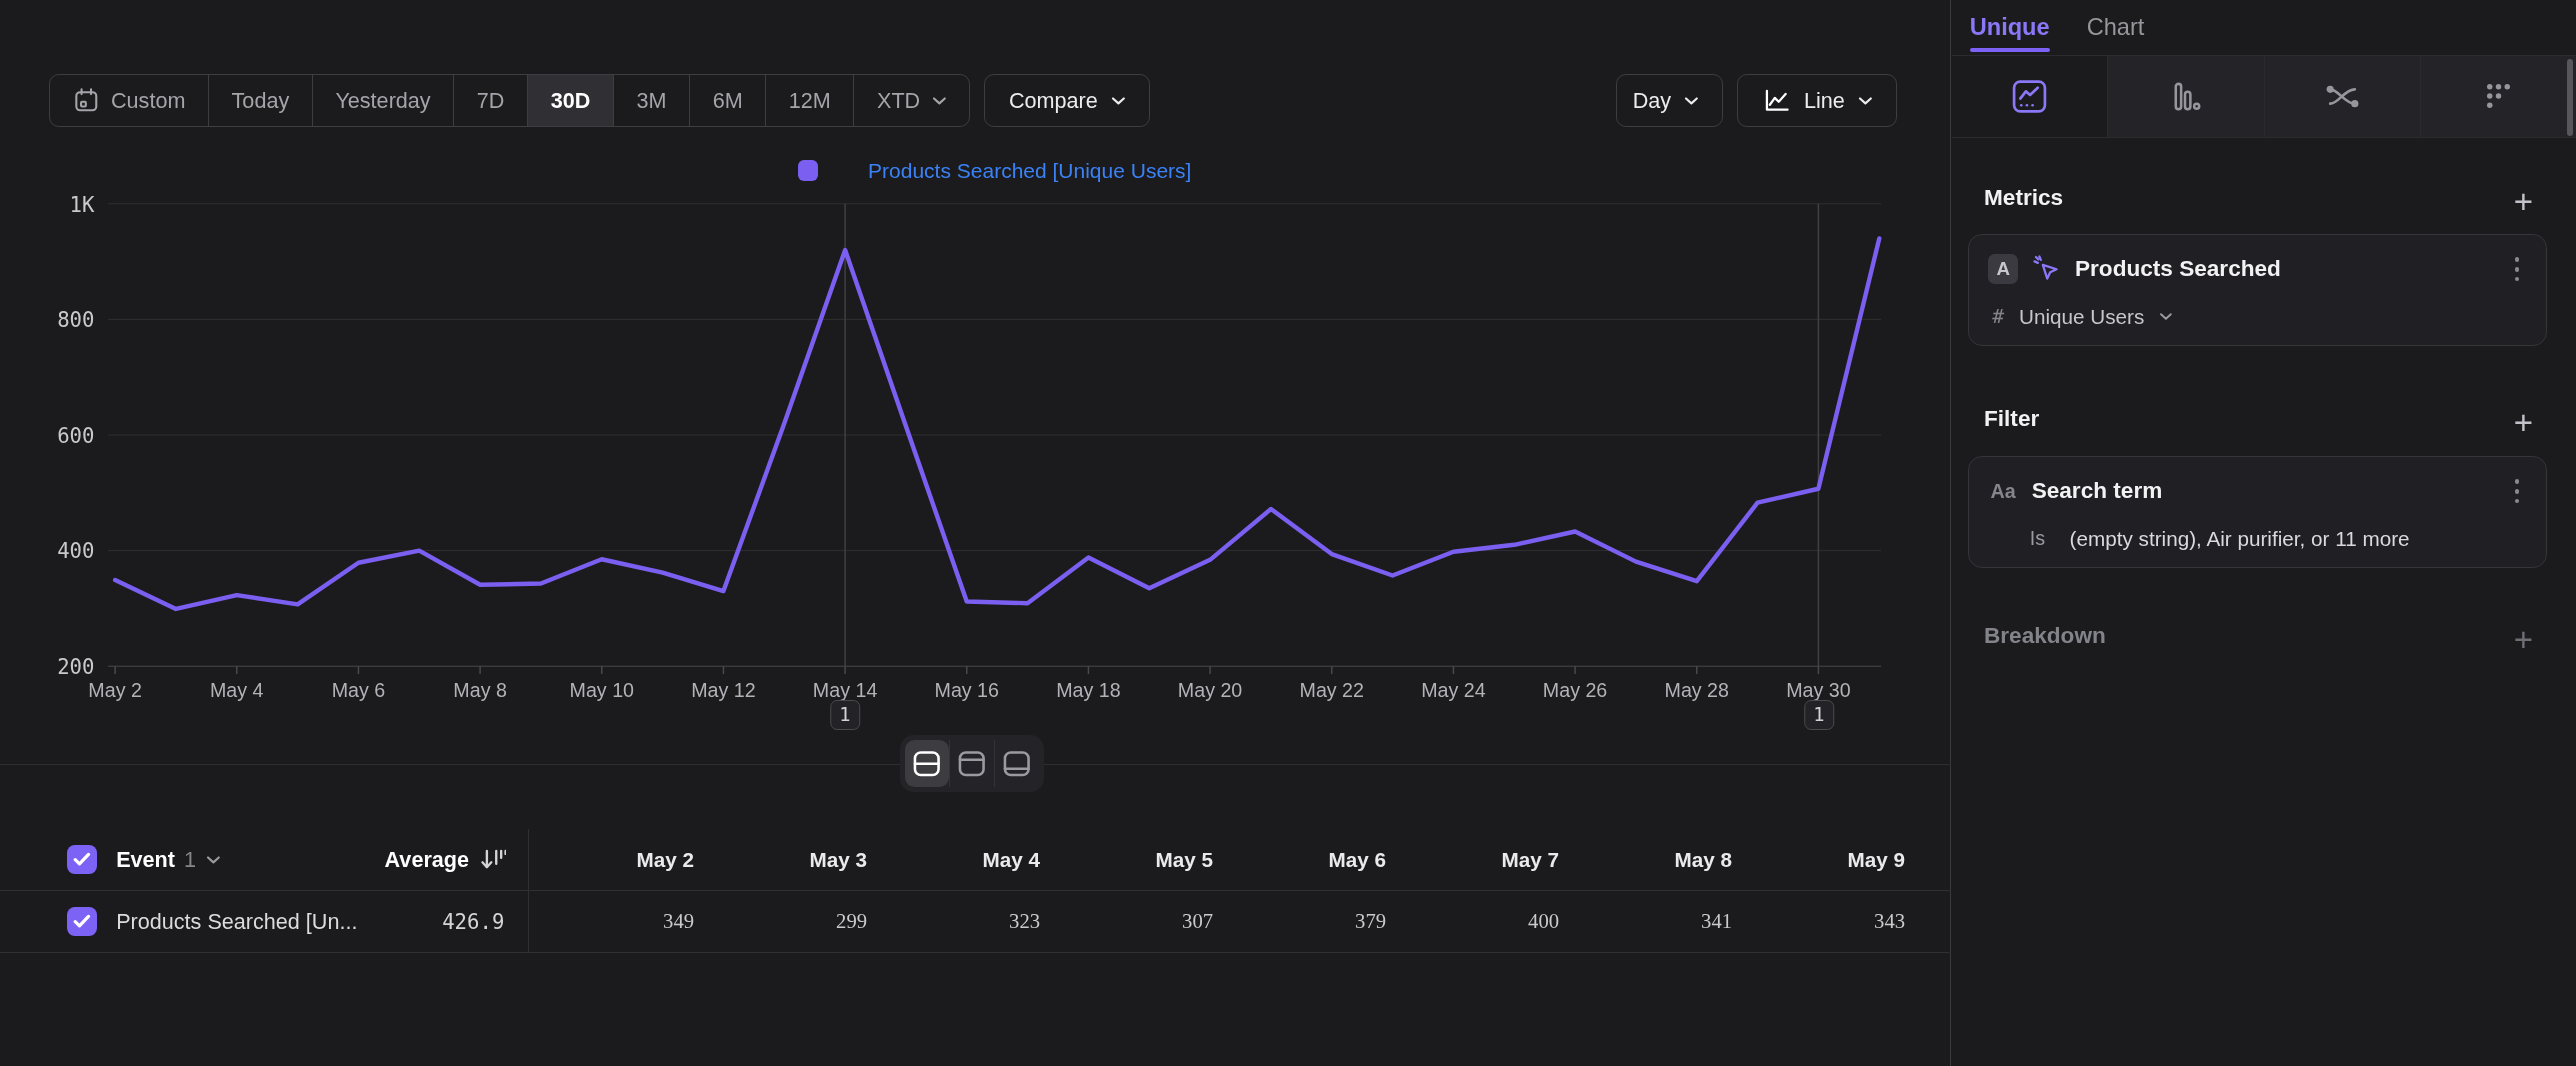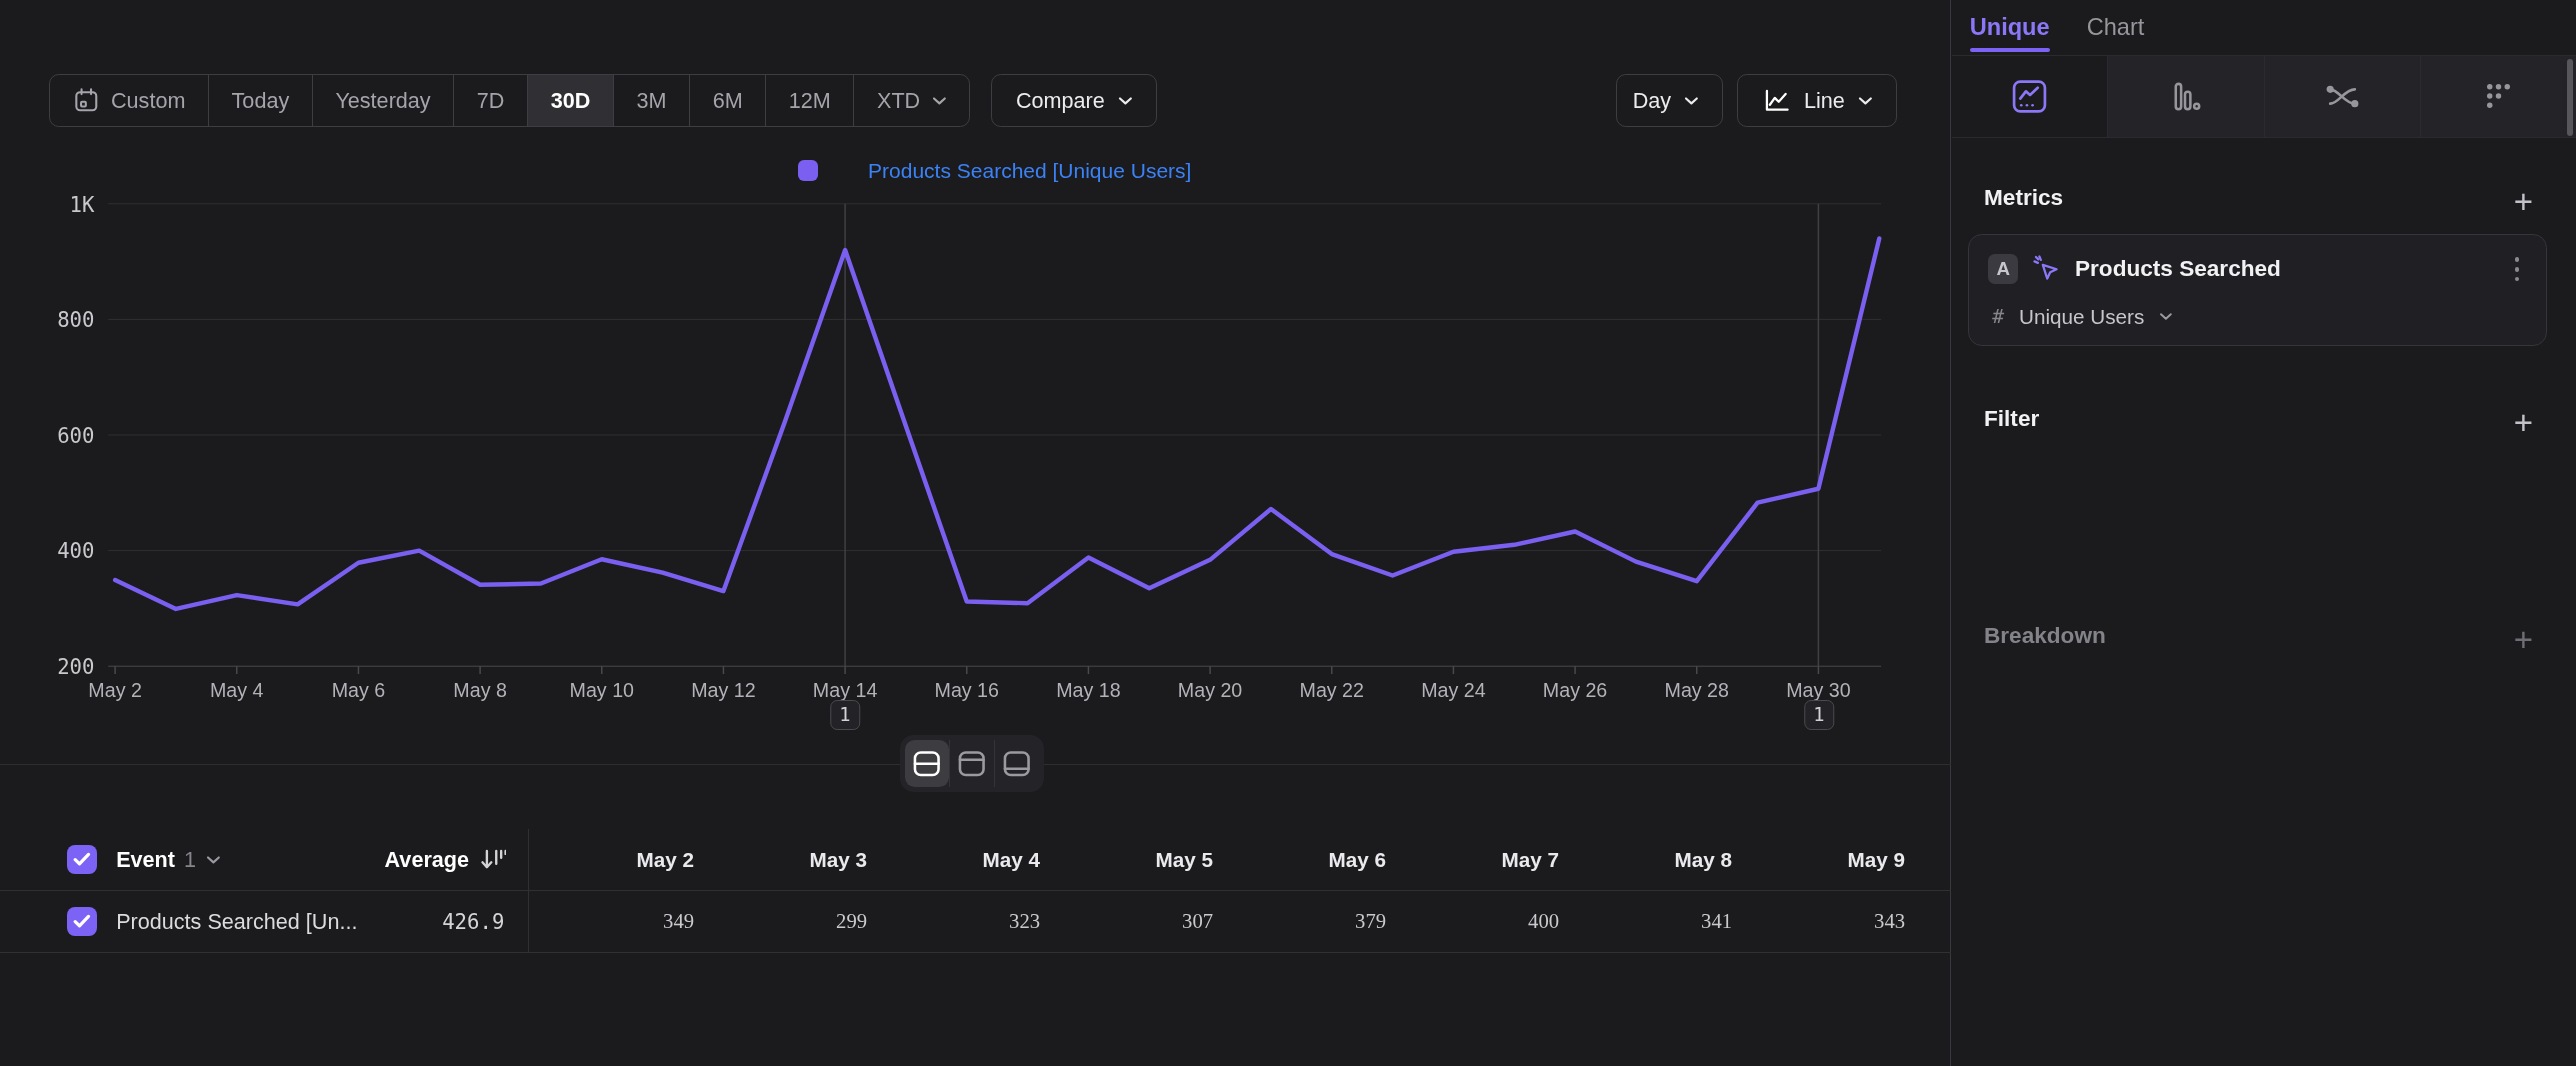--- a/index.html
+++ b/index.html
@@ -14,21 +14,21 @@
   .toolbar { position:absolute; left:49px; right:53px; top:74px; height:53px;
              display:flex; align-items:center; }
   .seg-group { display:flex; height:53px; border:1px solid #3e3e42; border-radius:9.8px;
                overflow:hidden; background:transparent;text-align:right; }
   .seg { display:flex; align-items:center; gap:11.8px; padding:0 22.6px; font-size:21.6px;
          color:#a4a4aa; border-right:1px solid #3e3e42; cursor:pointer; white-space:nowrap; }
   .seg:last-child { border-right:none; }
   .seg.active { background:#2f2f34; color:#ffffff; font-weight:700; }
   .btn { height:53px; border:1px solid #3e3e42; border-radius:9.8px; display:flex;
          align-items:center; gap:12.8px; padding:0 23.6px; font-size:21.6px; color:#ececef; cursor:pointer; }
-  .compare { margin-left:21px; }
+  .compare { margin-left:14px; }
   .spacer { flex:1; }
   .daybtn { margin-right:13.8px;padding-left:16px; }
   .icon { display:inline-flex; align-items:center; justify-content:center; }
 
   
   .legend { position:absolute; left:108px; width:1773px; top:155px; height:31.5px;
             display:flex; align-items:center; justify-content:center; gap:13.8px; }
   .legend-swatch { width:20.7px; height:20.7px; border-radius:5.9px; background:#7A5FF0; }
   .legend-label { font-size:21px; color:#3b82f6;margin-left:36px; }
 
@@ -434,19 +434,34 @@
             <polyline points="2,2.5 7.5,7.5 13,2.5"></polyline>
           </svg>
       </span>
     </div>
   </div>
 
   <div class="sb-heading" style="top:406px;">
     <span class="h-label">Filter</span>
     <span class="plus">+</span>
   </div>
+  <div class="sb-card" style="top:456px;">
+    <div class="card-row1">
+      <span class="aa-badge">Aa</span>
+      <span class="card-title">Search term</span>
+      <span class="kebab">
+          <i></i>
+          <i></i>
+          <i></i>
+        </span>
+    </div>
+    <div class="card-row2" style="left:61px;">
+      <span class="op">Is</span>
+      <span class="filter-val">(empty string), Air purifier, or 11 more</span>
+    </div>
+  </div>
 
   <div class="sb-heading dim" style="top:623px;">
     <span class="h-label">Breakdown</span>
     <span class="plus dim">+</span>
   </div>
 </div>
 
 
 </body></html>

